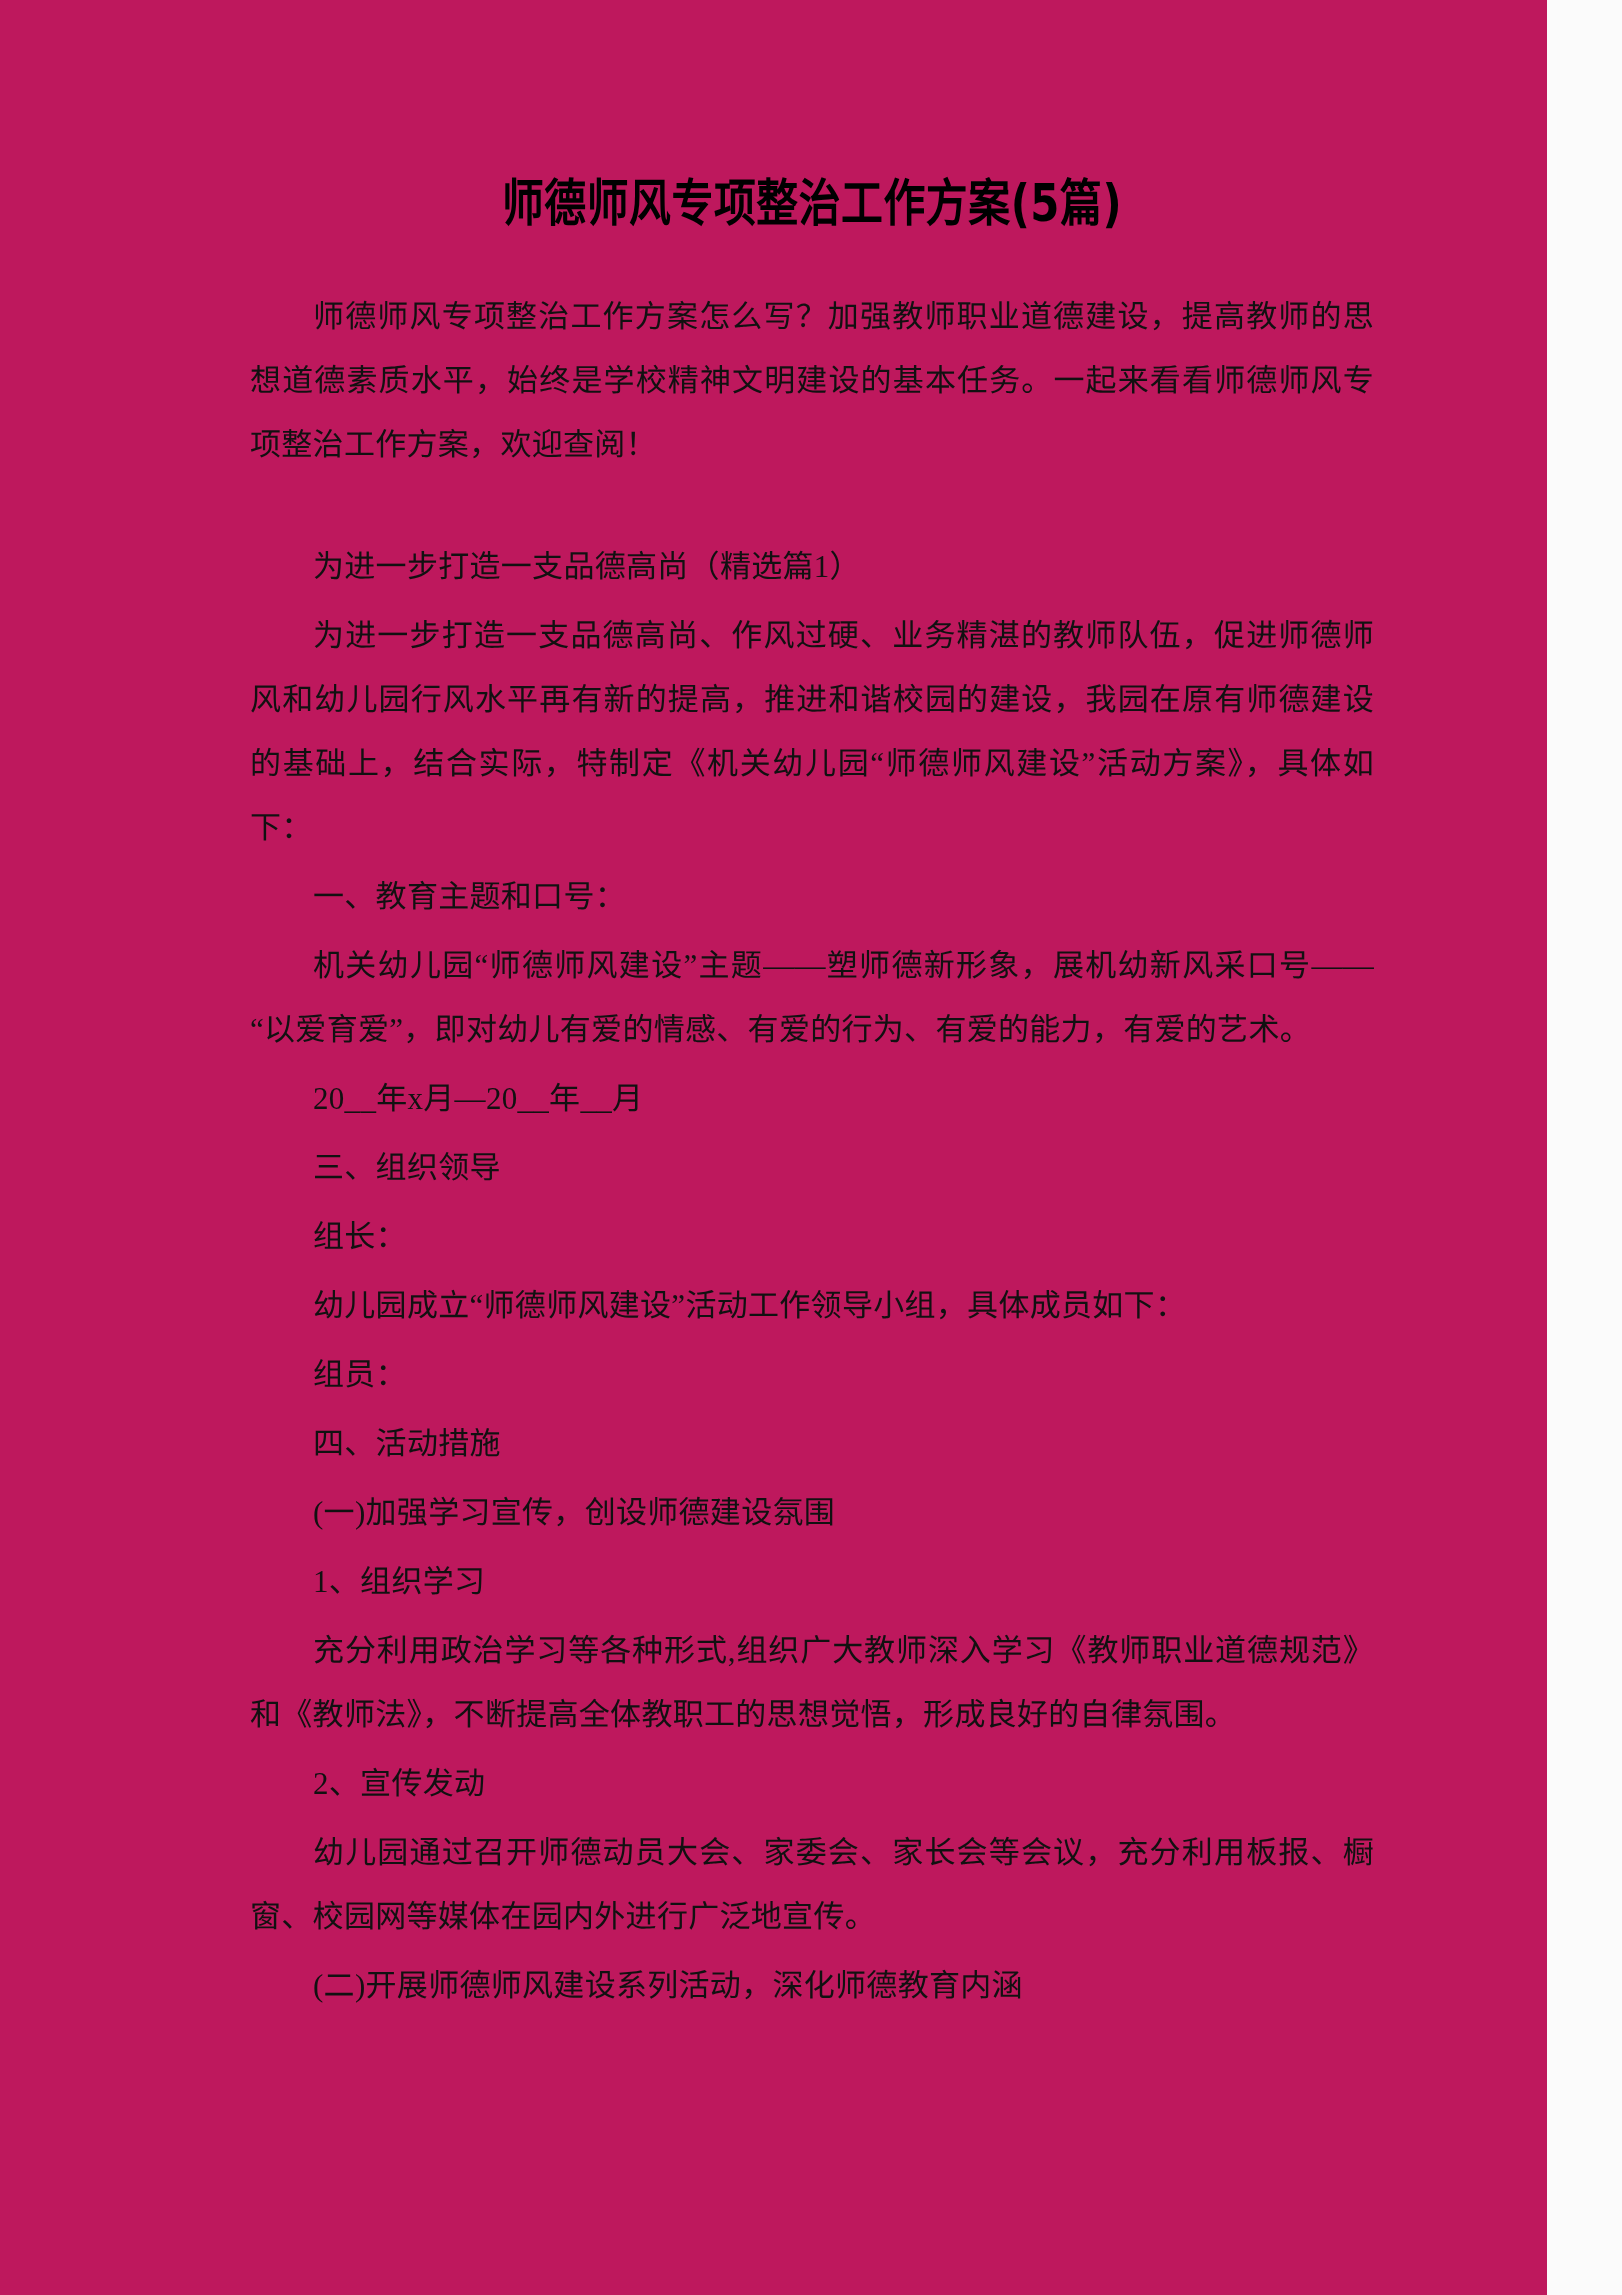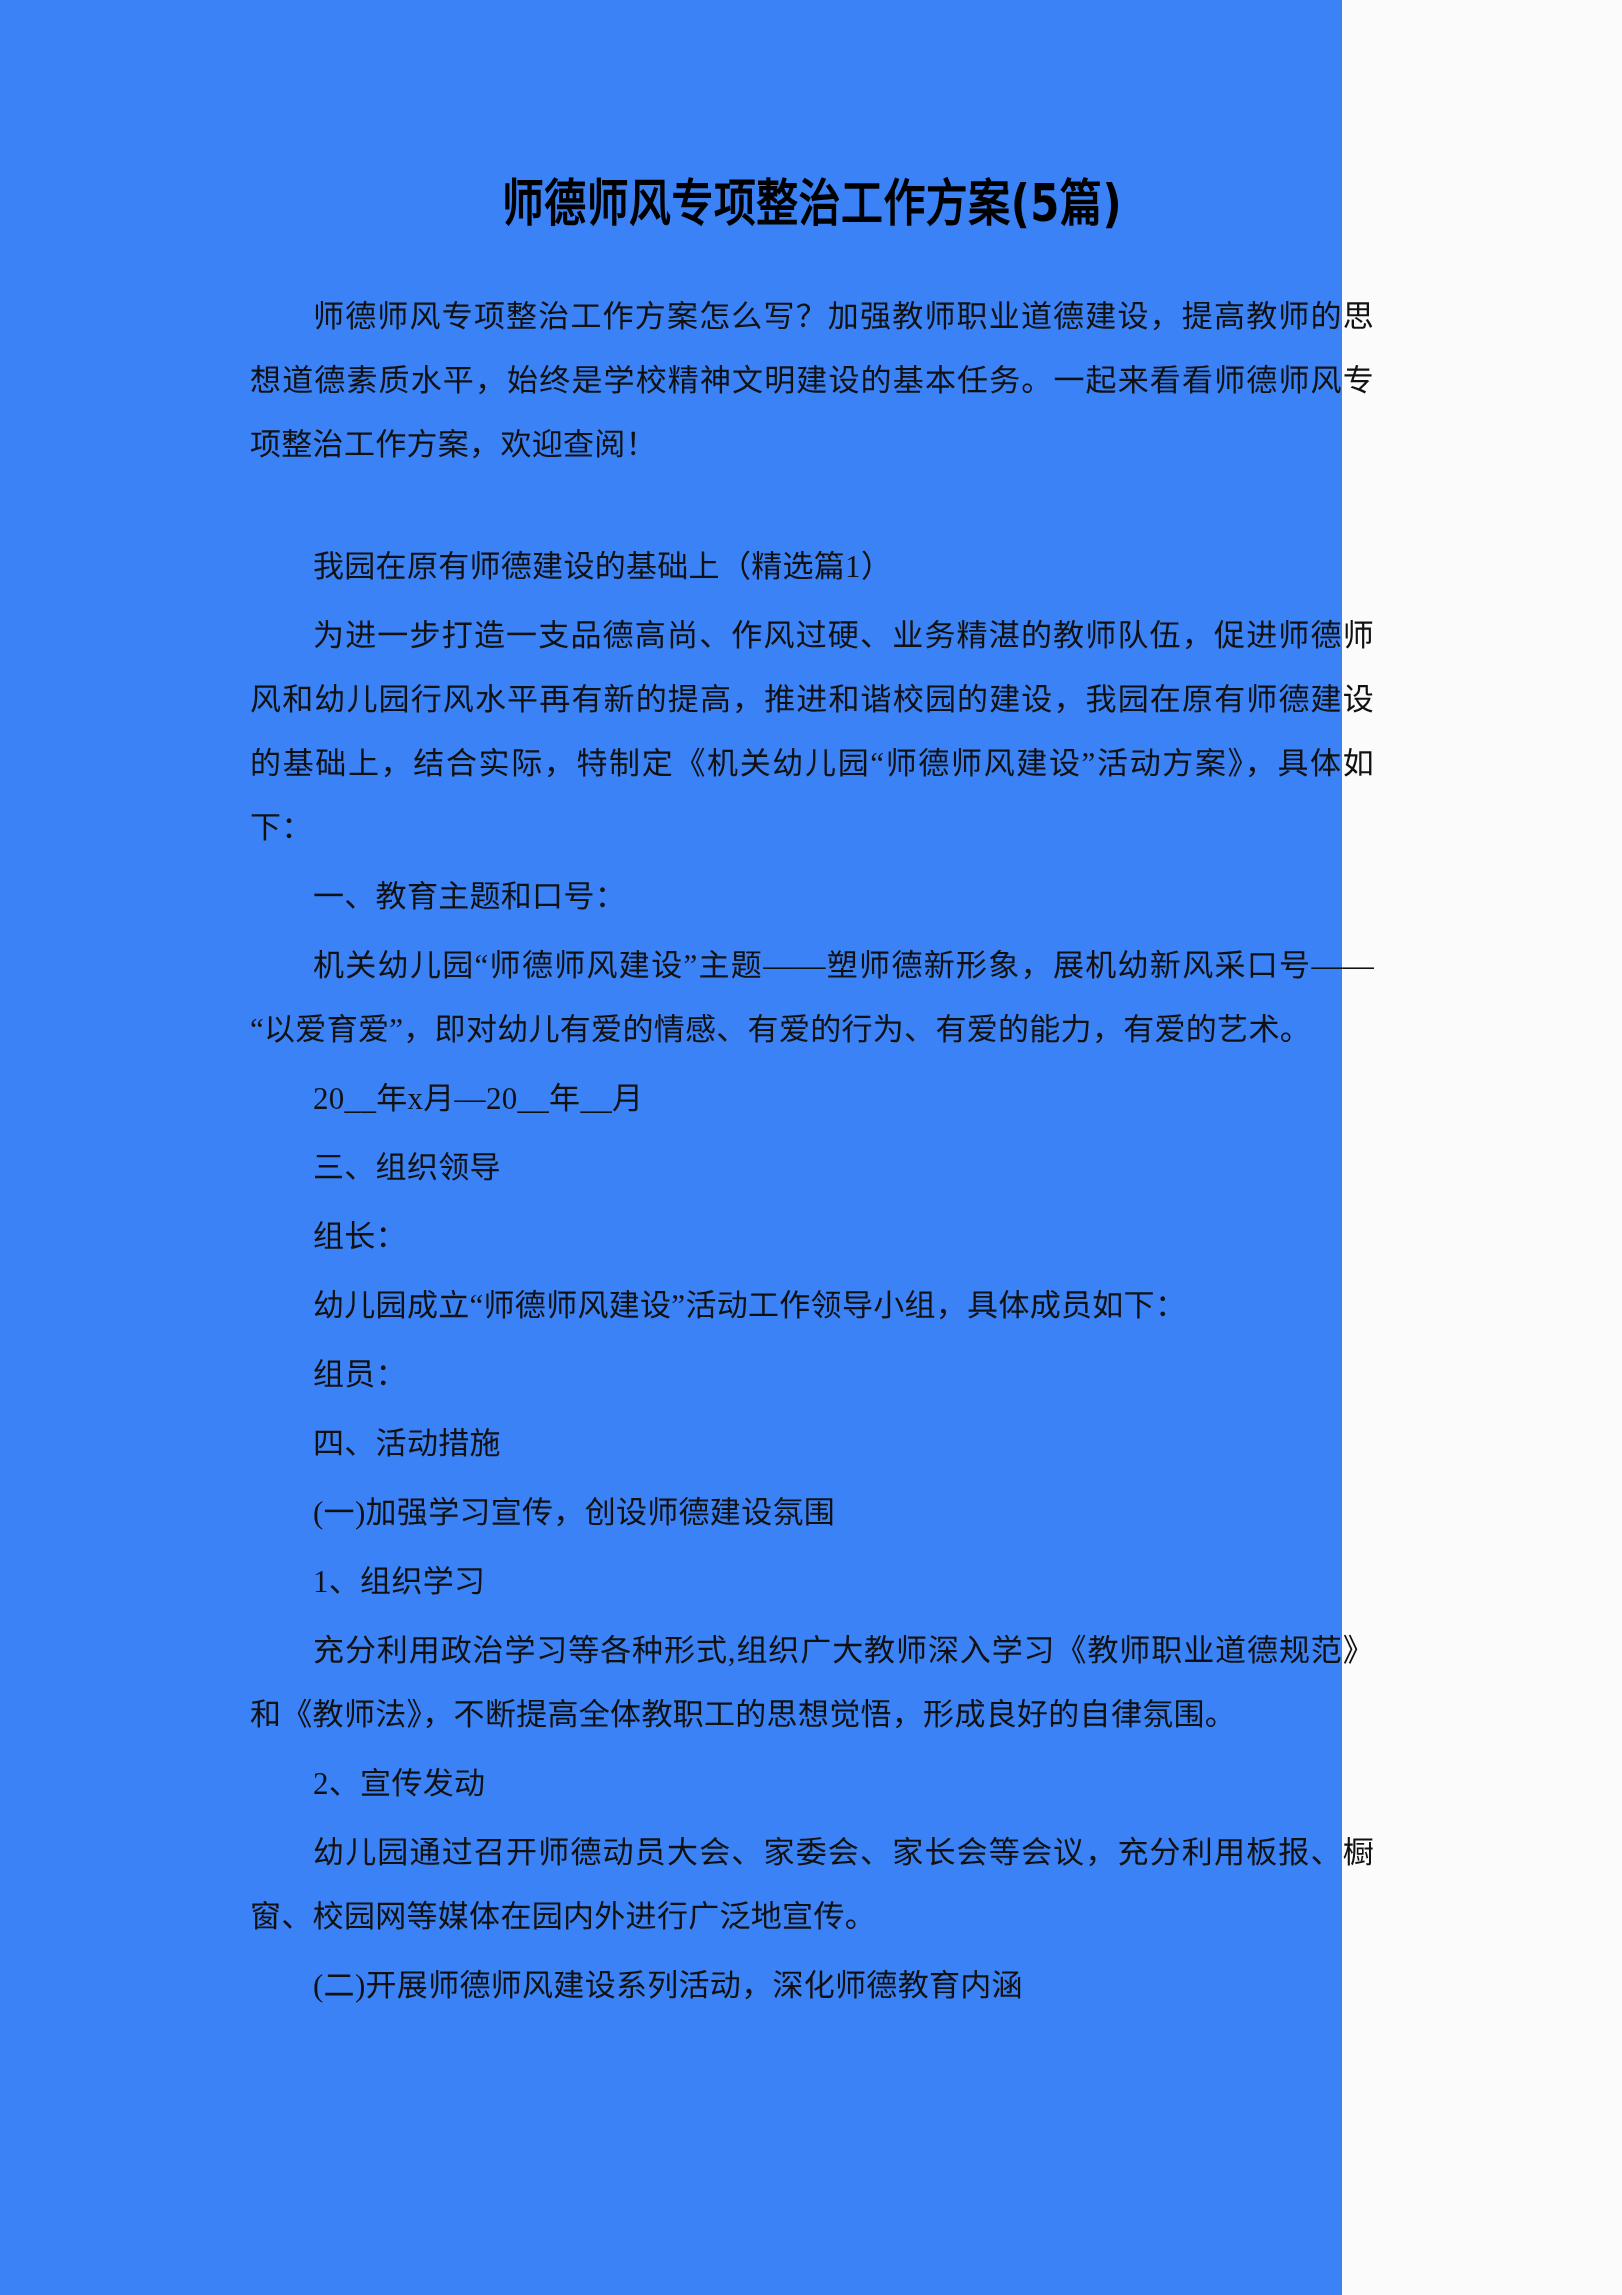--- a/index.html
+++ b/index.html
@@ -11,23 +11,23 @@
     width: 1623px;
     height: 2295px;
     background: #fbfbfb;
     font-family: "Liberation Serif", "DejaVu Serif", serif;
     color: #0a0a0a;
     overflow: hidden;
   }
 
   .page {
     position: relative;
-    width: 1342px;
+    width: 1547px;
     height: 2295px;
-    background: #3b82f6;
+    background: #be185d;
     box-sizing: border-box;
   }
 
   
   .content {
     position: absolute;
     left: 245px;
     top: 0;
     width: 1134px;
   }
@@ -72,21 +72,21 @@
   <div class="content">
 
     <h1 class="doc-title">师德师风专项整治工作方案(5篇)</h1>
 
     <div class="spacer-md"></div>
 
     <p class="para indent">师德师风专项整治工作方案怎么写？加强教师职业道德建设，提高教师的思想道德素质水平，始终是学校精神文明建设的基本任务。一起来看看师德师风专项整治工作方案，欢迎查阅！</p>
 
     <div class="spacer-md"></div>
 
-    <p class="para indent">我园在原有师德建设的基础上（精选篇1）</p>
+    <p class="para indent">为进一步打造一支品德高尚（精选篇1）</p>
 
     <div id="paragraph-list">
         <p class="para indent">为进一步打造一支品德高尚、作风过硬、业务精湛的教师队伍，促进师德师风和幼儿园行风水平再有新的提高，推进和谐校园的建设，我园在原有师德建设的基础上，结合实际，特制定《机关幼儿园“师德师风建设”活动方案》，具体如下：</p>
         <p class="para indent">一、教育主题和口号：</p>
         <p class="para indent">机关幼儿园“师德师风建设”主题——塑师德新形象，展机幼新风采口号—— “以爱育爱”，即对幼儿有爱的情感、有爱的行为、有爱的能力，有爱的艺术。</p>
         <p class="para indent">20__年x月—20__年__月</p>
         <p class="para indent">三、组织领导</p>
         <p class="para indent">组长：</p>
         <p class="para indent">幼儿园成立“师德师风建设”活动工作领导小组，具体成员如下：</p>
         <p class="para indent">组员：</p>

